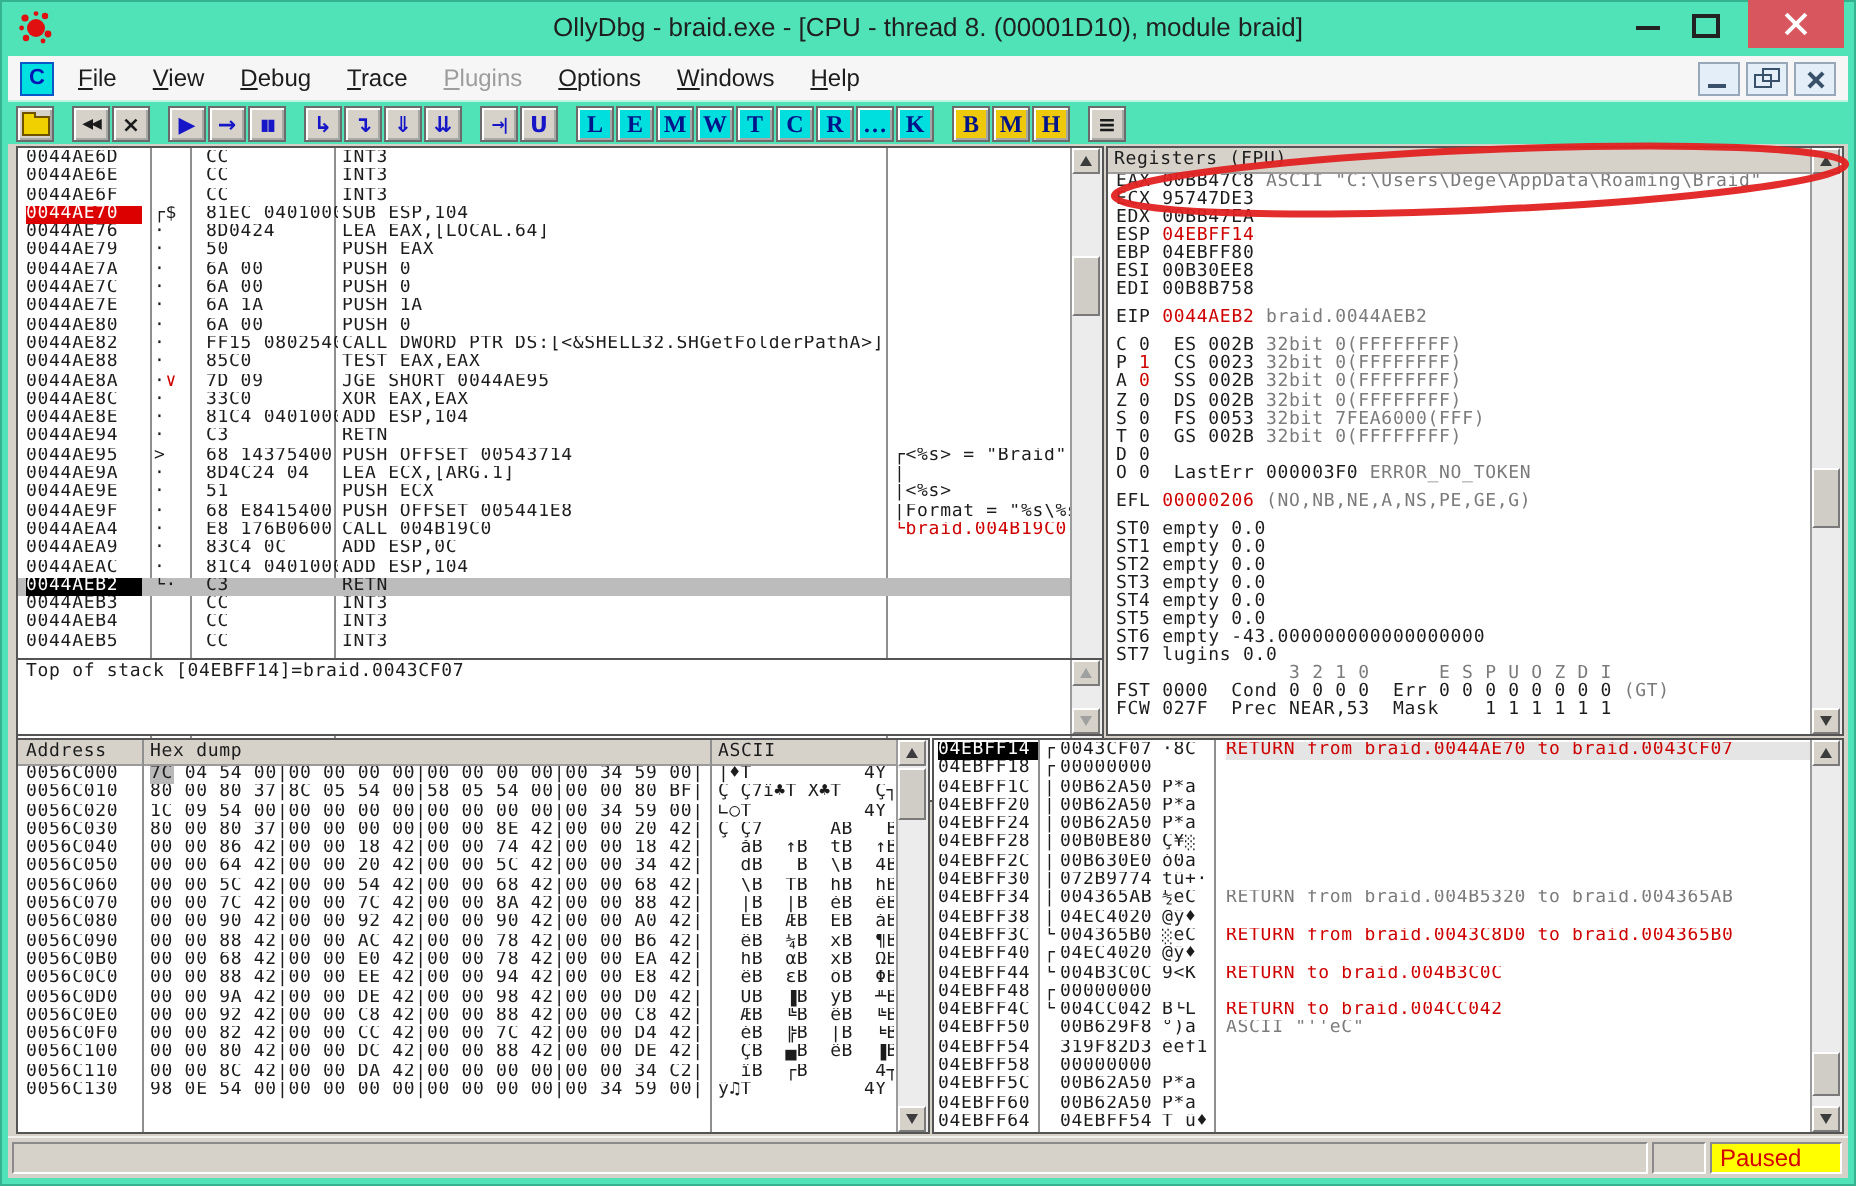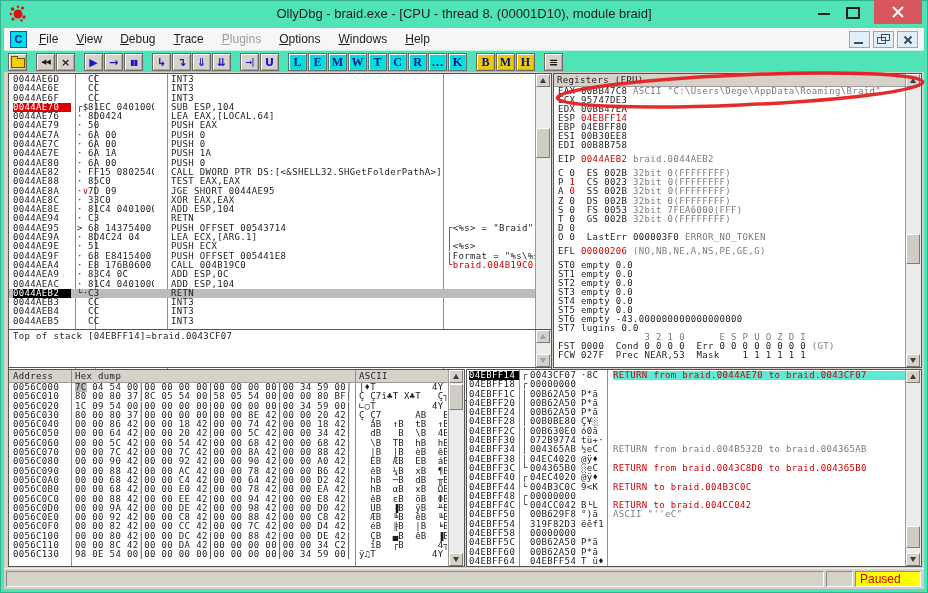--- a/index.html
+++ b/index.html
@@ -53,21 +53,21 @@
   #dump-pane{left:8px;top:369px;width:457px;height:198px}
   #stack-pane{left:466px;top:369px;width:456px;height:198px}
   .mono{font-family:"DejaVu Sans Mono",monospace;font-size:9px;line-height:9.4px;letter-spacing:0.35px;white-space:pre;color:#1c1c1c}
   .vsep{position:absolute;top:0;bottom:0;width:0;border-left:1px solid #8f8f8f}
   .hot{color:#cf0000}
   .dim{color:#7b7b7b}
   
   #disasm-rows{position:absolute;left:0;top:1px;right:15px;bottom:0;overflow:hidden}
   .drow{position:relative;height:9.3px}
   .drow span{position:absolute;top:0;height:9.3px;overflow:hidden}
-  .ca{left:4px;width:58px}.cf{left:68px;width:17px}.ch{left:79px;width:66px}.ci{left:162px;width:270px}.cc{left:438px;width:98px}
+  .ca{left:4px;width:58px}.cf{left:68px;width:17px}.ch{left:94px;width:66px}.ci{left:162px;width:270px}.cc{left:438px;width:98px}
   .bp{background:#dc0000;color:#fff}
   .rowsel{background:#bcbcbc}
   .asel{background:#000;color:#fff}
   
   .info-text{position:absolute;left:4px;top:2px}
   
   .reg-head{height:12px;background:#d6d2ca;border-bottom:1px solid #9b9b9b;padding-left:3px;
             font-family:"DejaVu Sans Mono",monospace;font-size:9px;line-height:12px;letter-spacing:0.35px;color:#1c1c1c}
   #reg-lines{position:absolute;left:0;top:13px;right:15px;bottom:0;overflow:hidden;padding-left:4px}
   .rline{height:9.05px;line-height:9.05px}
@@ -79,21 +79,21 @@
   #dump-rows{position:absolute;left:0;top:13px;right:15px;bottom:0;overflow:hidden}
   .durow{position:relative;height:9.3px}
   .durow span{position:absolute;top:0;height:9.3px;overflow:hidden}
   .da{left:4px;width:56px}.dh{left:66px;width:280px}.ds{left:350px;width:88px;letter-spacing:0.2px}
   .selbyte{position:static !important;background:#b9b9b9}
   
   #stack-rows{position:absolute;left:0;top:1px;right:15px;bottom:0;overflow:hidden}
   .srow{position:relative;height:9.3px}
   .srow span{position:absolute;top:0;height:9.3px;overflow:hidden}
   .sa{left:2px;width:50px}.sb2{left:55px;width:7px}.sv{left:63px;width:49px}.ss{left:114px;width:25px}.sc{left:146px;width:292px}
-  .csel{background:#5eead4}
+  .csel{background:#e5e5e5}
   
   .sb{position:absolute;top:0;bottom:0;right:0;width:15px;background:#ececec;border-left:1px solid #9b9b9b}
   .sbb{position:absolute;left:0;width:14px;height:13px;background:#d6d2ca;border:1px solid;border-color:#fff #7a7a7a #7a7a7a #fff;box-sizing:border-box}
   .sbb.up{top:0}.sbb.dn{bottom:0}
   .thumb{position:absolute;left:0;width:14px;background:#d0cdc6;border:1px solid;border-color:#fff #7a7a7a #7a7a7a #fff;box-sizing:border-box}
   .tu{margin:3px auto 0;width:0;height:0;border-left:3px solid transparent;border-right:3px solid transparent;border-bottom:5px solid #3c3c3c}
   .td{margin:3px auto 0;width:0;height:0;border-left:3px solid transparent;border-right:3px solid transparent;border-top:5px solid #3c3c3c}
   .dim-tri.tu{border-bottom-color:#a0a0a0}.dim-tri.td{border-top-color:#a0a0a0}
   
   .annot{position:absolute;left:551px;top:69px;z-index:50;pointer-events:none}
@@ -507,25 +507,20 @@
         <span class="mono da">0056C080</span>
         <span class="mono dh">00 00 90 42|00 00 92 42|00 00 90 42|00 00 A0 42|</span>
         <span class="mono ds">  ÉB  ÆB  ÉB  áB</span>
       </div>
       <div class="durow">
         <span class="mono da">0056C090</span>
         <span class="mono dh">00 00 88 42|00 00 AC 42|00 00 78 42|00 00 B6 42|</span>
         <span class="mono ds">  êB  ¼B  xB  ¶B</span>
       </div>
       <div class="durow">
-        <span class="mono da">0056C0A0</span>
-        <span class="mono dh">00 00 68 42|00 00 C4 42|00 00 64 42|00 00 D2 42|</span>
-        <span class="mono ds">  hB  ─B  dB  ╥B</span>
-      </div>
-      <div class="durow">
         <span class="mono da">0056C0B0</span>
         <span class="mono dh">00 00 68 42|00 00 E0 42|00 00 78 42|00 00 EA 42|</span>
         <span class="mono ds">  hB  αB  xB  ΩB</span>
       </div>
       <div class="durow">
         <span class="mono da">0056C0C0</span>
         <span class="mono dh">00 00 88 42|00 00 EE 42|00 00 94 42|00 00 E8 42|</span>
         <span class="mono ds">  êB  εB  öB  ΦB</span>
       </div>
       <div class="durow">

